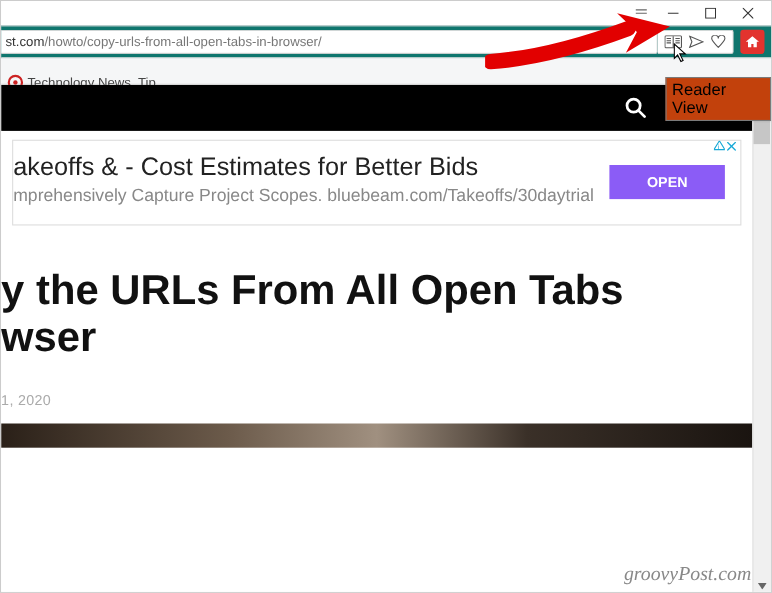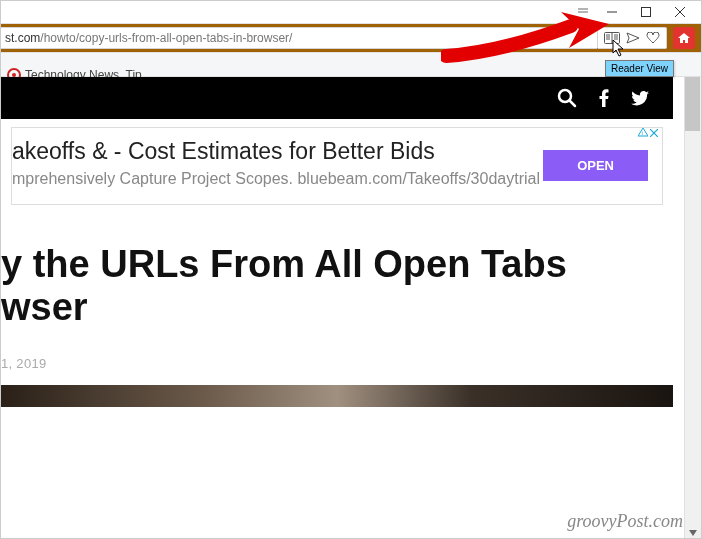--- a/index.html
+++ b/index.html
@@ -5,46 +5,46 @@
 * { margin: 0; padding: 0; box-sizing: border-box; }
 body { font-family: "Segoe UI", Arial, sans-serif; font-size: 12px; background: #fff; width: 702px; height: 539px; overflow: hidden; position: relative; border: 1px solid #ccc; }
 
 
 .titlebar { height: 22px; background: #fff; display: flex; justify-content: flex-end; align-items: center; padding-right: 4px; }
 .win-btn { width: 34px; height: 20px; display: flex; align-items: center; justify-content: center; cursor: pointer; }
 .win-btn svg { display: block; }
 .menu-icon { width: 24px; display:flex; align-items:center; justify-content:center; }
 
 
-.addr-row { height: 30px; background: #a16207; display: flex; align-items: center; border-top: 1px solid #e1e1e1; border-bottom: 1px solid #e1e1e1; }
+.addr-row { height: 30px; background: #0f766e; display: flex; align-items: center; border-top: 1px solid #e1e1e1; border-bottom: 1px solid #e1e1e1; }
 .url-box { flex: 1; height: 22px; background: #fff; border: 1px solid #d4d4d4; border-left: none; border-radius: 0 2px 2px 0; display: flex; align-items: center; padding: 0 4px; overflow: hidden; white-space: nowrap; color: #777; }
 .url-box .dark { color: #333; }
 .addr-icons { display: flex; align-items: center; gap: 6px; padding: 0 6px; border: 1px solid #d4d4d4; border-left: none; height: 22px; background: #fff; border-radius: 0 2px 2px 0; margin-right: 6px; }
 .addr-icons span { cursor: pointer; display:flex; align-items:center; }
 .home-btn { width: 22px; height: 22px; background: #e2332e; border-radius: 3px; display: flex; align-items: center; justify-content: center; margin-right: 6px; cursor:pointer;}
 .home-btn svg { fill: #fff; }
 
 
 .bookmarks { height: 24px; background: #f5f6f7; display: flex; align-items: center; padding-left: 6px; border-bottom: 1px solid #e1e1e1; color: #444; }
 .bookmark-item { display: flex; gap: 4px; cursor:pointer;margin-top:20px; }
 .bookmark-item .favicon { width: 14px; height: 14px; border: 2px solid #c22; border-radius: 50%; position: relative; display:inline-block;}
 .bookmark-item .favicon::after { content:""; position:absolute; width:4px; height:4px; background:#c22; border-radius:50%; top:3px; left:3px; }
 
 
-.tooltip { position: absolute; top: 59px; left: 604px; background: #7dd3fc; border: 1px solid #7a7a7a; padding: 2px 5px; font-size: 10px; z-index: 50; box-shadow: 1px 1px 2px rgba(0,0,0,0.15); }
+.tooltip { position: absolute; top: 69px; left: 604px; background: #c2410c; border: 1px solid #7a7a7a; padding: 2px 5px; font-size: 15px; z-index: 50; box-shadow: 1px 1px 2px rgba(0,0,0,0.15); }
 
 
 .viewport { position: relative; height: calc(539px - 22px - 30px - 24px); overflow: hidden; }
 .scrollbar-track { position: absolute; right: 0; top: 0; width: 17px; height: 100%; background: #f0f0f0; border-left:1px solid #e0e0e0;}
 .scroll-thumb { position:absolute; top:0; right:1px; width:15px; height:54px; background:#c6c6c6;}
 .scroll-arrow{position:absolute;right:1px;width:15px;height:15px;display:flex;align-items:center;justify-content:center;}
 .scroll-arrow.up{top:0;}
 .scroll-arrow.down{bottom:0;}
 
-.page { margin-right: 28px; height: 100%; background: #fff; }
+.page { margin-right: 17px; height: 100%; background: #fff; }
 
 
 .site-header { height: 42px; background: #000; display: flex; justify-content: flex-end; align-items: center; gap: 22px; padding-right: 24px; color: #fff; }
 .site-header span { cursor:pointer; display:flex; }
 
 
 .ad { margin: 8px 10px; border: 1px solid #ddd; padding: 10px 12px 16px 0; background:#fff; position:relative; }
 .ad-choices { position:absolute; top:0; right:4px; display:flex; gap:2px; align-items:center;}
 .ad-choices svg{display:block;}
 .ad-title { font-size: 23px; font-weight: 400; color: #222; font-family: Arial,sans-serif; line-height:1.2;}
@@ -206,19 +206,19 @@
         <div class="ad-sub">mprehensively Capture Project Scopes. bluebeam.com/Takeoffs/30daytrial</div>
       </div>
       <button class="ad-btn">OPEN</button>
     </div>
 
     <div class="article">
       <div class="article-title">
         <span>y the URLs From All Open Tabs</span><br>
         <span>wser</span>
       </div>
-      <div class="article-date">1, 2019</div>
+      <div class="article-date">1, 2020</div>
       <div class="hero"></div>
     </div>
   </div>
 </div>
 
 <div class="watermark">groovyPost.com</div>
 
 </body></html>

